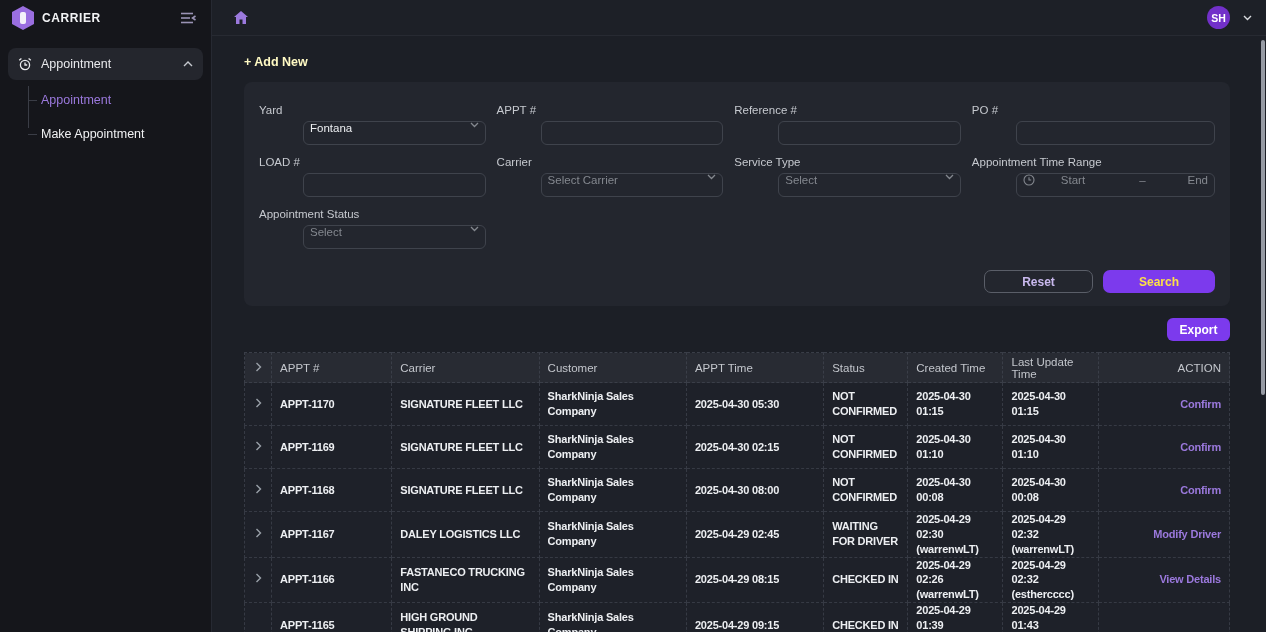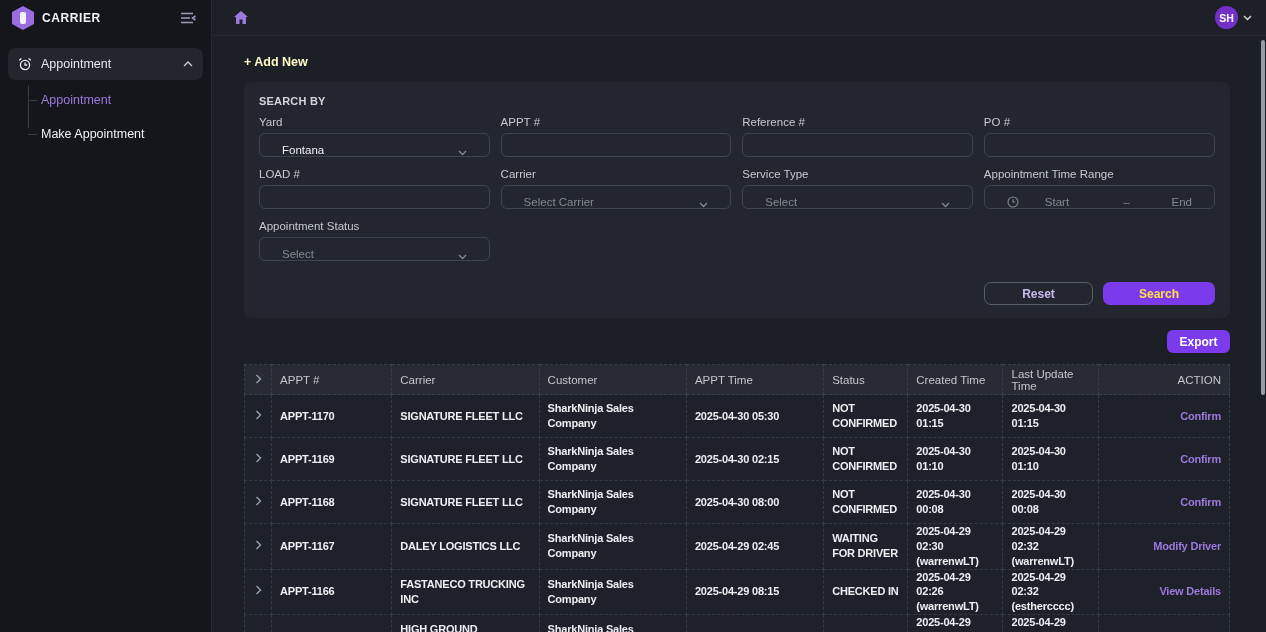--- a/index.html
+++ b/index.html
@@ -20,32 +20,32 @@
   .menu-parent { background:#24262d; border-radius:8px; height:32px; display:flex; align-items:center; gap:9px; padding:0 10px; font-size:12.5px; color:#e8e9ec; cursor:pointer; }
   .menu-parent .chev { margin-left:auto; }
   .submenu { position:relative; margin:12px 0 0 20px; }
   .submenu::before { content:""; position:absolute; left:0; top:-6px; bottom:14px; width:1px; background:#3a3d46; }
   .subitem { position:relative; padding:0 0 0 13px; margin-bottom:18px; font-size:12.5px; color:#f0f1f3; cursor:pointer; display:flex; align-items:center; height:16px; }
   .subitem::before { content:""; position:absolute; left:0; top:8px; width:9px; height:1px; background:#3a3d46; }
   .subitem.active { color:#9b79dd; }
   
   .right-col { flex:1; display:flex; flex-direction:column; min-width:0; position:relative; }
   .topbar { height:36px; min-height:36px; border-bottom:1px solid #272a32; display:flex; align-items:center; padding:0 14px 0 22px; background:#1d2027; }
-  .topbar-right { margin-left:auto; display:flex; align-items:center; gap:5px; cursor:pointer; }
+  .topbar-right { margin-left:auto; display:flex; align-items:center; gap:13px; cursor:pointer; }
   .avatar { width:23px; height:23px; border-radius:50%; background:#7230c9; color:#fff; font-size:10.5px; font-weight:bold; display:flex; align-items:center; justify-content:center; }
   
   .main { flex:1; padding:0 36px 0 32px; overflow:hidden; }
   .title-row { display:flex; align-items:center; justify-content:space-between; margin-top:19px; }
   .page-title { font-size:20px; font-weight:bold; color:#f4f5f7; letter-spacing:.2px; }
   .add-new { font-size:12.5px; font-weight:bold; color:#fef9c3; cursor:pointer; }
   .card { margin-top:13px; background:#23262e; border-radius:8px; padding:13px 15px 13px 15px; }
   .search-heading { font-size:11px; font-weight:bold; color:#d3d5da; letter-spacing:.2px; }
   .search-grid { display:grid; grid-template-columns:repeat(4, 1fr); column-gap:11px; row-gap:11px; margin-top:9px; }
   .field-label { font-size:11.5px; color:#c6c9cf; margin-bottom:5px; }
-  .ctrl { height:24px; border:1px solid #3f434c; border-radius:6px; display:flex; align-items:flex-end; padding:0 22px; font-size:11.5px; background:transparent; cursor:pointer; }
+  .ctrl { height:24px; border:1px solid #3f434c; border-radius:6px; display:flex; align-items:flex-start; padding:0 6px; font-size:11.5px; background:transparent; cursor:pointer;margin-left:44px; }
   .ctrl input { flex:1; background:transparent; border:none; outline:none; color:#e9ebee; font-size:11.5px; font-family:inherit; width:100%; }
   .sel-value { flex:1; color:#eceef1; }
   .sel-placeholder { flex:1; color:#84888f; }
   .timerange { gap:8px; }
   .timerange .tr-text { color:#84888f; font-size:11.5px; }
   .tr-start { margin-left:18px; }
   .tr-sep { margin:0 34px 0 46px; color:#84888f; }
   .btn-row { grid-column:1 / -1; display:flex; justify-content:flex-end; gap:10px; margin-top:10px; }
   .btn { height:23px; border-radius:7px; font-size:12px; font-weight:bold; display:flex; align-items:center; justify-content:center; cursor:pointer; font-family:inherit; }
   .btn-reset { width:109px; background:transparent; border:1px solid #5a5e68; color:#c9b9ee; }
@@ -127,21 +127,20 @@
       </span>
     </div>
   </div>
 
   <div class="main">
     <div class="title-row">
       <div class="add-new">+ Add New</div>
     </div>
 
     <div class="card">
-      <div class="search-heading">SEARCH BY</div>
       <div class="search-grid">
 
         <div>
           <div class="field-label">Yard</div>
           <div class="ctrl">
             <span class="sel-value">Fontana</span>
             <span>
                 <svg width="9" height="6" viewBox="0 0 9 6" fill="none" stroke="#84888f" stroke-width="1.3">
                   <path d="M1 1 L4.5 4.5 L8 1"></path>
                 </svg>

